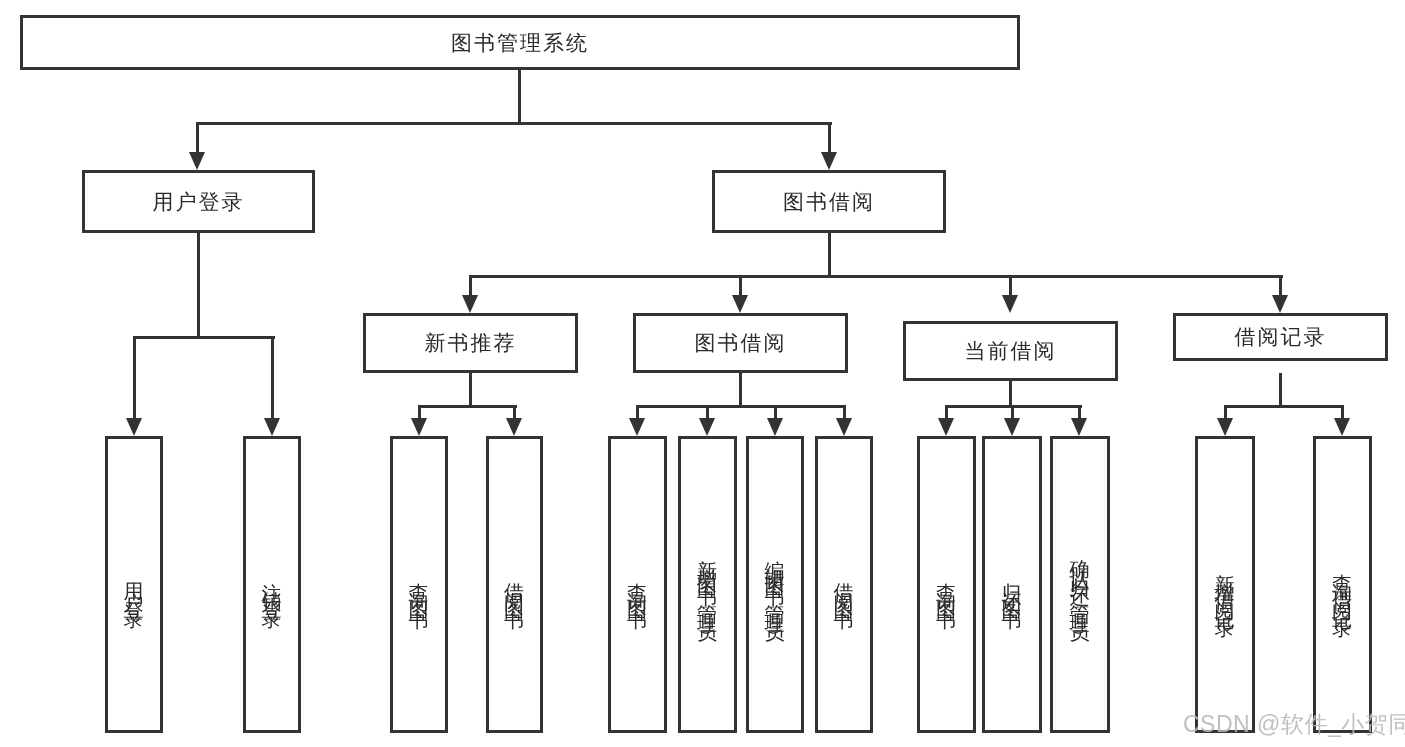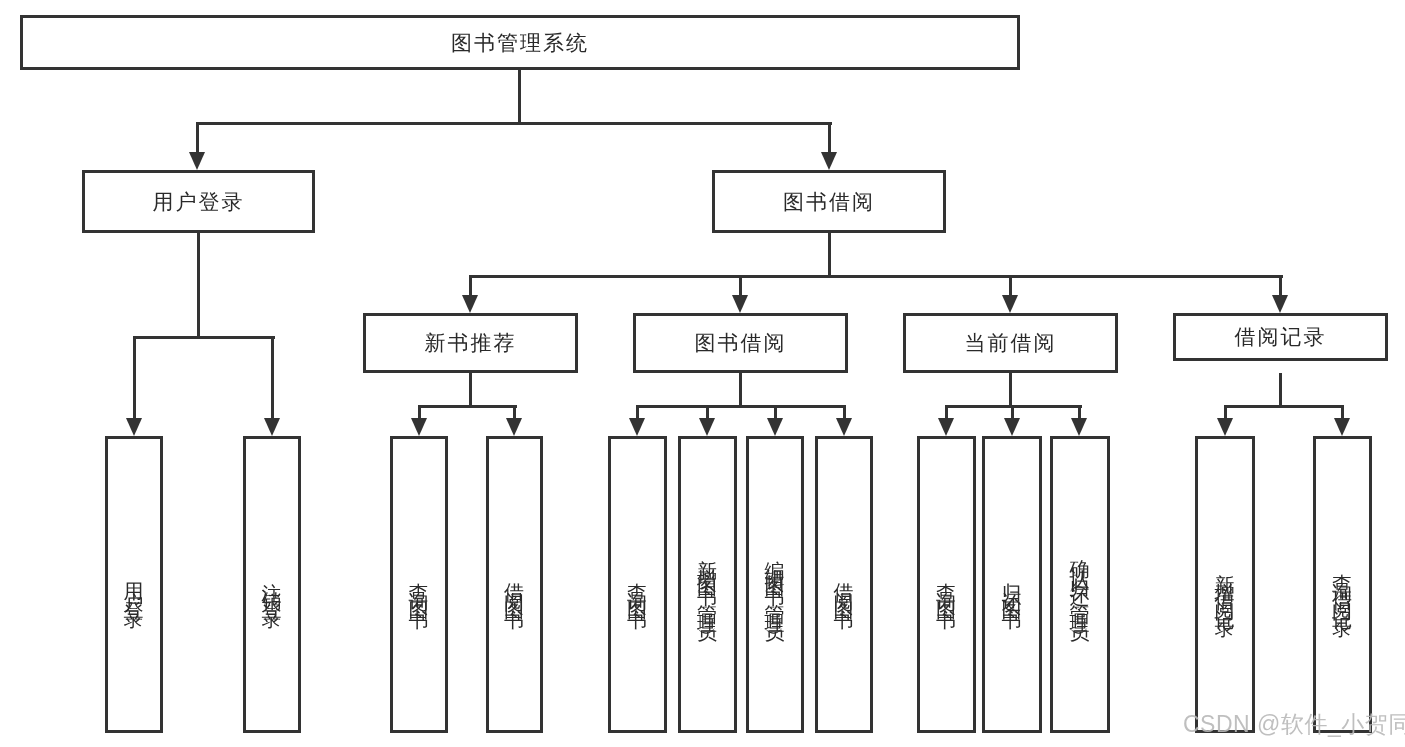--- a/index.html
+++ b/index.html
@@ -103,21 +103,21 @@
   <div class="box" style="left:712px;top:170px;width:234px;height:63px">
     <span class="hlabel">图书借阅</span>
   </div>
 
   <div class="box" style="left:633px;top:313px;width:215px;height:60px">
     <span class="hlabel">图书借阅</span>
   </div>
   <div class="box" style="left:363px;top:313px;width:215px;height:60px">
     <span class="hlabel">新书推荐</span>
   </div>
-  <div class="box" style="left:903px;top:313px;width:215px;height:60px">
+  <div class="box" style="left:903px;top:321px;width:215px;height:60px">
     <span class="hlabel">当前借阅</span>
   </div>
   <div class="box" style="left:1173px;top:313px;width:215px;height:48px">
     <span class="hlabel">借阅记录</span>
   </div>
 
   <div class="box" style="left:105px;top:436px;width:58px;height:297px">
     <span class="vlabel">用户登录</span>
   </div>
   <div class="box" style="left:243px;top:436px;width:58px;height:297px">

